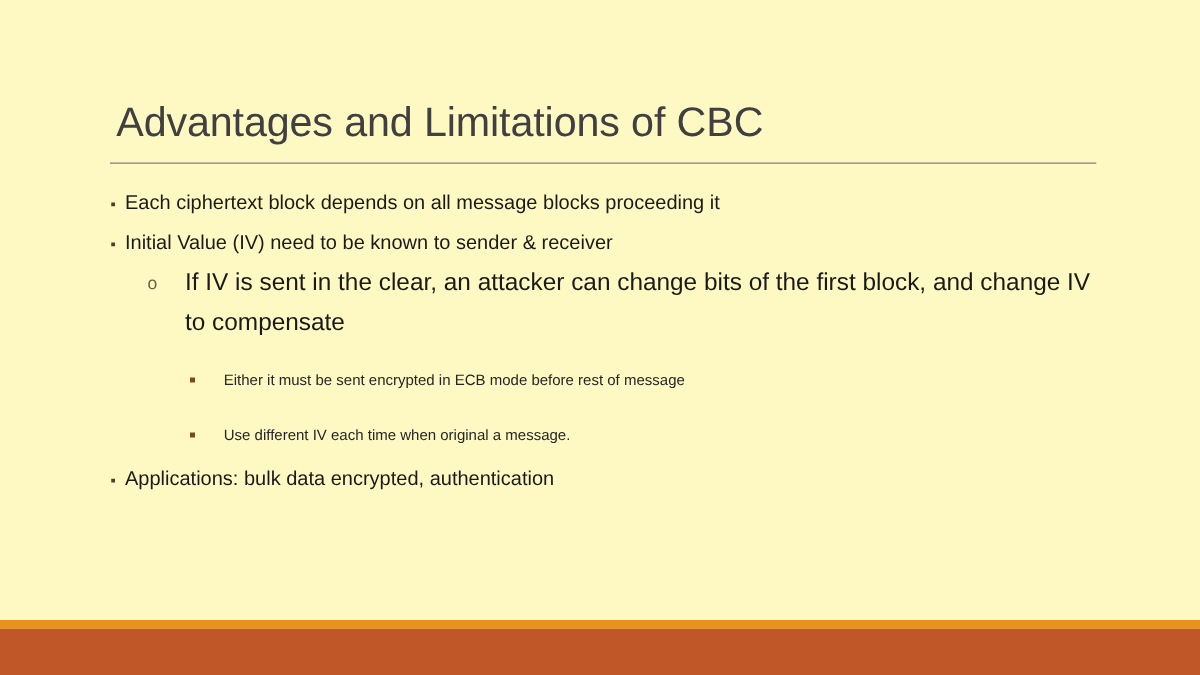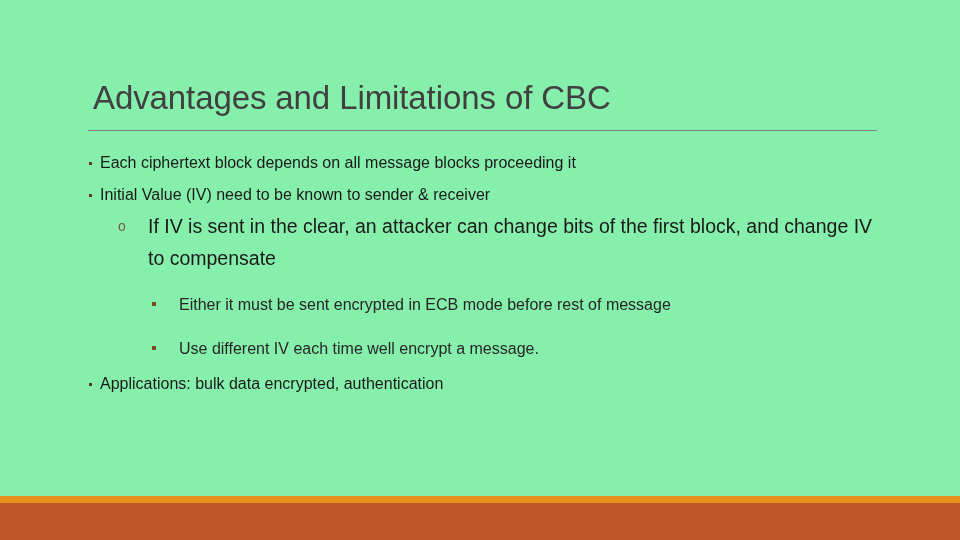--- a/index.html
+++ b/index.html
@@ -13,21 +13,21 @@
     font-family: "Liberation Sans", sans-serif;
     overflow: hidden;
     position: relative;
   }
 
   .slide {
     position: absolute;
     left: 0; top: 0;
     width: 960px;
     height: 540px;
-    background: #86efac;
+    background: #fef9c3;
   }
 
   
   .title-block {
     position: absolute;
     left: 88px;
     top: 78px;
     width: 790px;
   }
   .slide-title {
@@ -105,21 +105,21 @@
     width: 16px;
     line-height: 31.5px;
     font-size: 14px;
     color: #7B5A3A;
     text-align: left;
   }
 
   
   .lvl3 {
     padding-left: 91px;
-    font-size: 16px;
+    font-size: 12px;
     line-height: 27px;
     color: #262626;
     margin-top: 17px;
   }
   .lvl3 .marker {
     position: absolute;
     left: 64px;
     top: 0;
     width: 12px;
     line-height: 27px;
@@ -194,21 +194,21 @@
         <span class="marker">
             <span class="sq"></span>
           </span>
         <span>Either it must be sent encrypted in ECB mode before rest of message</span>
       </div>
 
       <div class="bullet-row lvl3">
         <span class="marker">
             <span class="sq"></span>
           </span>
-        <span>Use different IV each time well encrypt a message.</span>
+        <span>Use different IV each time when original a message.</span>
       </div>
     </div>
 
     <div class="bullet-row lvl1">
       <span class="marker">
           <span class="dot"></span>
         </span>
       <span>Applications: bulk data encrypted, authentication</span>
     </div>
 

